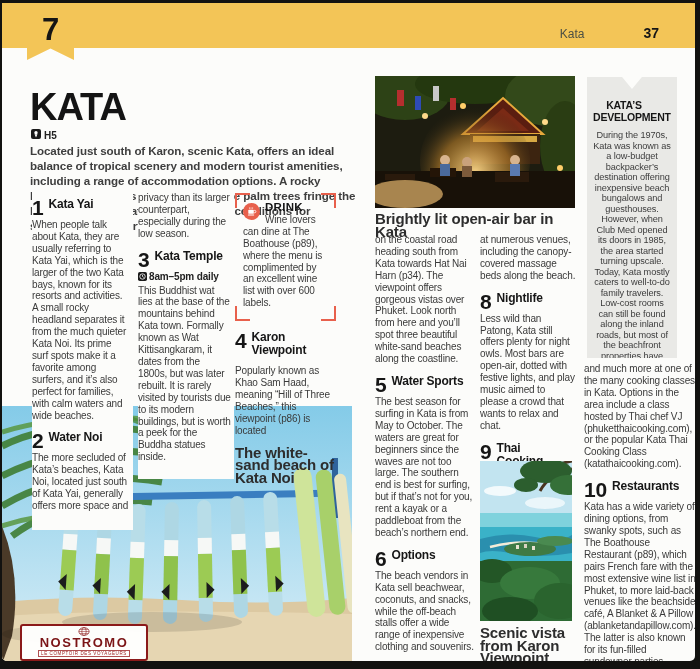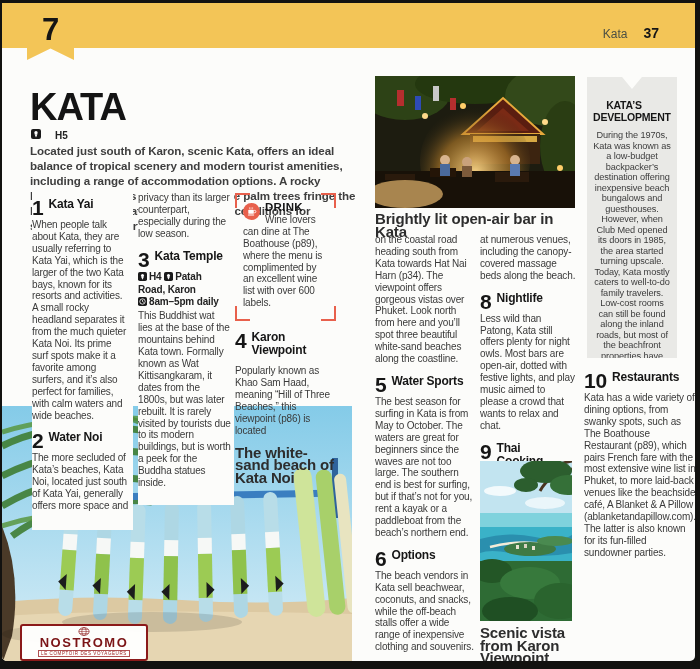--- a/index.html
+++ b/index.html
@@ -4,29 +4,29 @@
 <style>
   html,body{margin:0;padding:0;}
   body{width:700px;height:669px;background:#121210;position:relative;overflow:hidden;
        font-family:"Liberation Sans","DejaVu Sans",sans-serif;}
   .page{position:absolute;top:3px;left:2px;right:5px;bottom:8px;background:#FCFCFA;
         border-radius:0 0 5px 5px;overflow:hidden;}
   
   .band{position:absolute;top:0;left:0;right:0;height:45px;background:#F3C557;
         display:flex;justify-content:flex-end;align-items:flex-end;padding:0 36px 7px 0;box-sizing:border-box;}
   .band .sec{font-size:12px;color:#4b4f44;margin-right:16px;}
-  .band .pg{font-size:14px;font-weight:bold;color:#151515;}
+  .band .pg{font-size:14px;font-weight:bold;color:#151515;margin-left:43px;}
   .tab{position:absolute;top:0;left:25px;width:47px;height:57px;background:#F3C557;
        clip-path:polygon(0 0,100% 0,100% 100%,50% 80%,0 100%);
        display:flex;justify-content:center;}
   .tab .n{font-size:31px;font-weight:bold;color:#151515;margin-top:9px;}
   
   .title{position:absolute;left:28px;top:82px;font-size:38px;font-weight:bold;
          letter-spacing:-1px;color:#141414;transform:scaleY(1.04);}
-  .mapref{position:absolute;left:29px;top:126px;display:flex;align-items:center;gap:14px;
+  .mapref{position:absolute;left:29px;top:126px;display:flex;align-items:center;gap:3px;
           font-size:10px;font-weight:bold;color:#222;}
   .intro{position:absolute;left:28px;top:141px;width:338px;font-size:11.6px;line-height:14.9px;
          font-weight:bold;color:#3e3e3e;letter-spacing:-0.1px;}
   
   .col{position:absolute;font-size:10px;line-height:11.9px;color:#3a3a3a;letter-spacing:-0.15px;}
   .col p{margin:0 0 10px 0;}
   .item{margin-bottom:10px;}
   .item .num{float:left;font-size:21px;line-height:18px;font-weight:bold;color:#161616;margin:1px 5px 0 0;}
   .item h4{margin:8px;font-size:12px;line-height:13px;font-weight:bold;color:#161616;letter-spacing:-0.2px;}
   .item .meta{font-weight:bold;color:#222;margin:1px 0 1px 0;}
@@ -104,32 +104,20 @@
       <h4>Water Noi</h4>
       <p>The more secluded of Kata’s beaches, Kata Noi, located just south of Kata Yai, generally offers more space and</p>
     </div>
   </div>
 
   <div class="col" id="col2">
     <p>privacy than its larger counterpart, especially during the low season.</p>
     <div class="item">
       <span class="num">3</span>
       <h4>Kata Temple</h4>
-      <div class="meta">
-        <span class="mi"><svg width="9" height="9" viewBox="0 0 10 10">
-              <rect width="10" height="10" rx="2" fill="#1a1a1a"></rect>
-              <circle cx="5" cy="3.8" r="1.7" fill="#fff"></circle>
-              <path d="M5 8.6 L3.5 5.2 H6.5 Z" fill="#fff"></path>
-            </svg></span><span>H4</span>
-        <span class="mi"><svg width="9" height="9" viewBox="0 0 10 10">
-              <rect width="10" height="10" rx="2" fill="#1a1a1a"></rect>
-              <circle cx="5" cy="3.8" r="1.7" fill="#fff"></circle>
-              <path d="M5 8.6 L3.5 5.2 H6.5 Z" fill="#fff"></path>
-            </svg></span><span>Patah Road, Karon</span>
-      </div>
       <div class="meta">
         <span class="mi"><svg width="9" height="9" viewBox="0 0 10 10">
               <rect width="10" height="10" rx="2" fill="#1a1a1a"></rect>
               <circle cx="5" cy="5" r="3" fill="none" stroke="#fff" stroke-width="0.9"></circle>
               <path d="M5 3.2 V5 L6.4 6" stroke="#fff" stroke-width="0.9" fill="none"></path>
             </svg></span><span>8am–5pm daily</span>
       </div>
       <p>This Buddhist wat lies at the base of the mountains behind Kata town. Formally known as Wat Kittisangkaram, it dates from the 1800s, but was later rebuilt. It is rarely visited by tourists due to its modern buildings, but is worth a peek for the Buddha statues inside.</p>
     </div>
   </div>
@@ -260,20 +248,21 @@
     </svg>
   </div>
   <div class="caption" id="vistacap">Scenic vista from Karon Viewpoint</div>
 
   <div class="side">
     <h5>KATA’S DEVELOPMENT</h5>
     <div class="sbody">During the 1970s, Kata was known as a low-budget backpacker’s destination offering inexpensive beach bungalows and guesthouses. However, when Club Med opened its doors in 1985, the area started turning upscale. Today, Kata mostly caters to well-to-do family travelers. Low-cost rooms can still be found along the inland roads, but most of the beachfront properties have been snapped up by high-end developers.</div>
   </div>
 
   <div class="col" id="col6">
+    <p>and much more at one of the many cooking classes in Kata. Options in the area include a class hosted by Thai chef VJ (phuketthaicooking.com), or the popular Kata Thai Cooking Class (katathaicooking.com).</p>
     <div class="item">
       <span class="num">10</span>
       <h4>Restaurants</h4>
       <p>Kata has a wide variety of dining options, from swanky spots, such as The Boathouse Restaurant (p89), which pairs French fare with the most extensive wine list in Phuket, to more laid-back venues like the beachside café, A Blanket &amp; A Pillow (ablanketandapillow.com). The latter is also known for its fun-filled sundowner parties.</p>
     </div>
   </div>
 
   <div class="photo" id="beachphoto">
     <svg width="350" height="258" viewBox="0 0 350 258">
       <defs>

